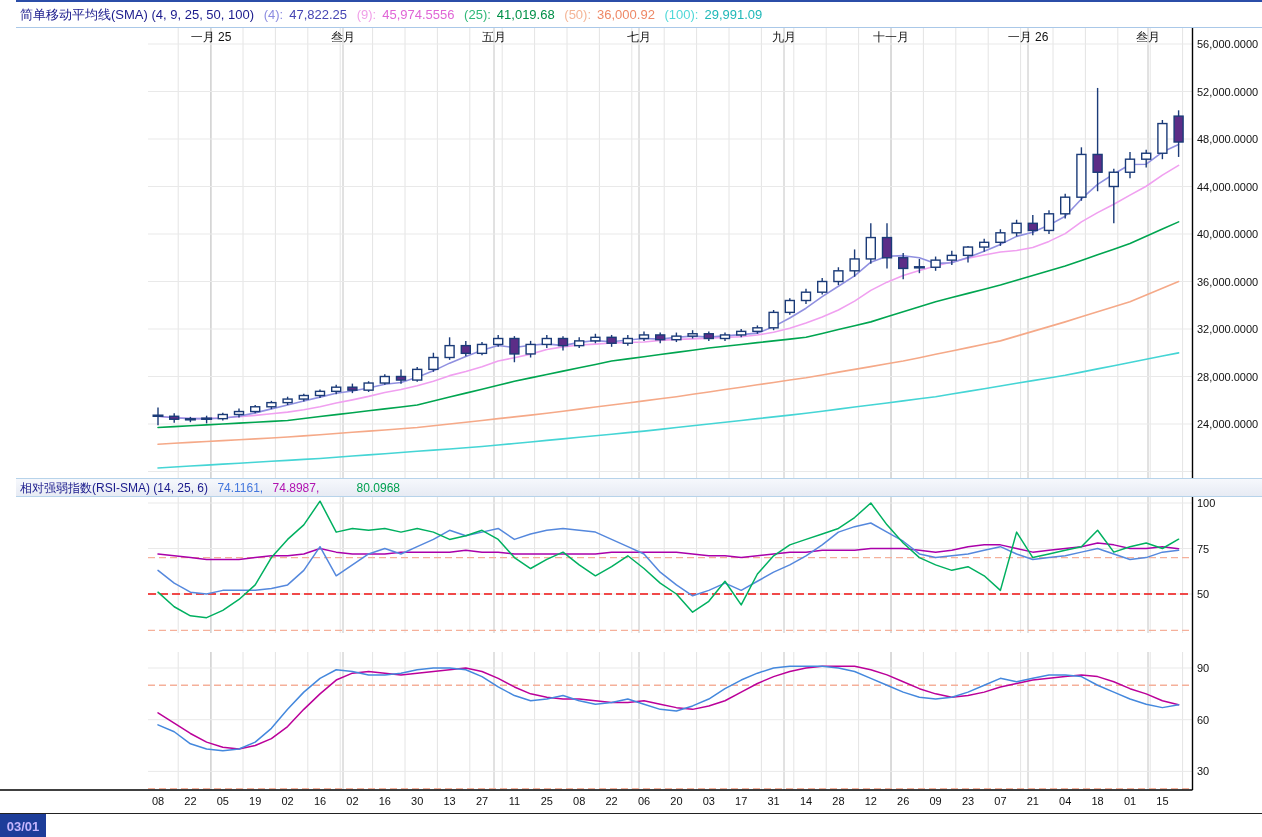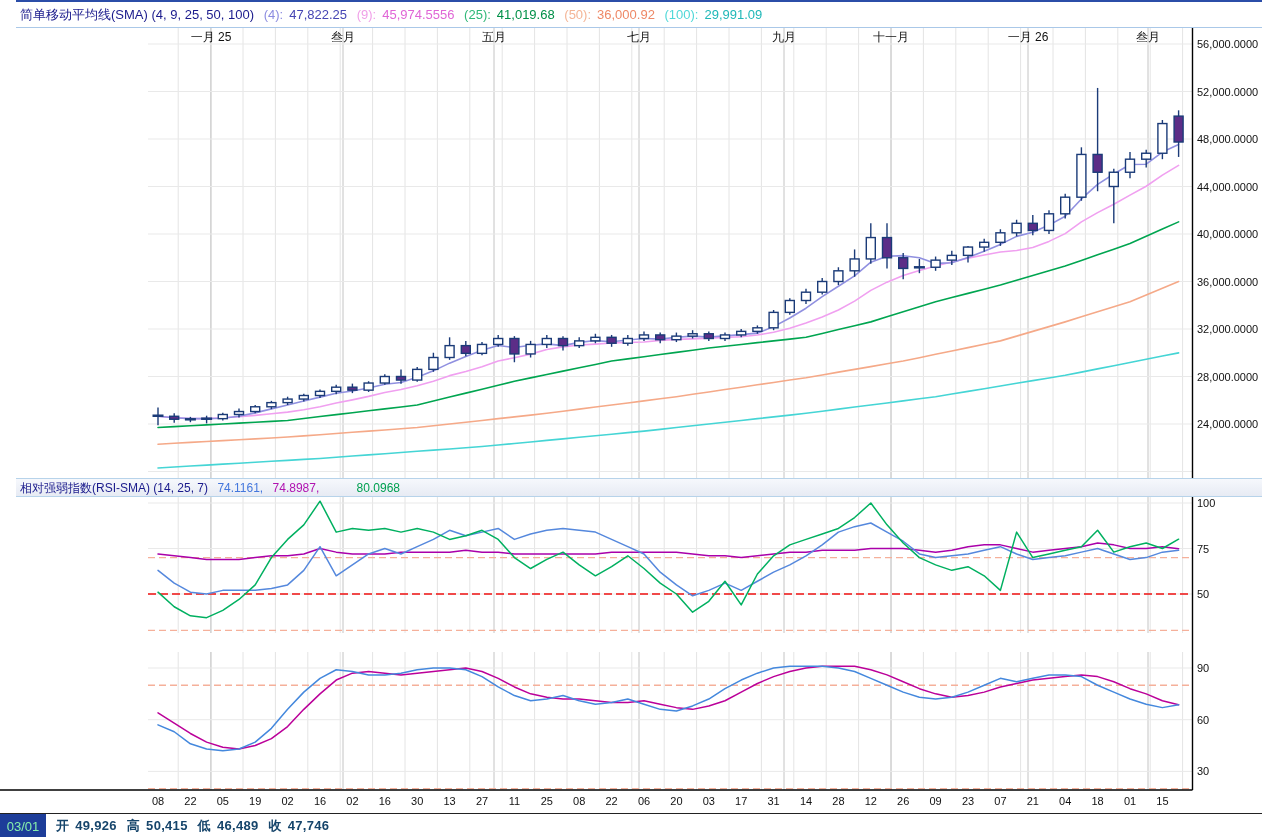--- a/index.html
+++ b/index.html
@@ -13,22 +13,22 @@
     background:linear-gradient(#f6f8fc,#e7ebf4);
     border-top:1px solid #b7d3ea;border-bottom:1px solid #b7d3ea;}
   #rsi-strip{top:478px;}
   #stc-strip{top:633px;}
   .t{color:#1a1a8c;margin-right:6px;}
   .seg{margin-right:6px;}
   #chart-svg{position:absolute;top:28px;left:0;}
   #status-bar{position:absolute;left:0;top:813px;width:1262px;height:24px;
     background:#fff;border-top:1px solid #222;display:flex;align-items:center;
     font-size:13px;font-weight:600;}
-  #status-badge{width:46px;height:24px;background:#1d3d99;color:#86efac;display:flex;
-    align-items:center;justify-content:center;font-weight:normal;}
+  #status-badge{width:46px;height:24px;background:#1d3d99;color:#c4b5fd;display:flex;
+    align-items:center;justify-content:center;font-weight:bold;}
   #status-text{margin-left:10px;color:#16456b;letter-spacing:.3px;}
   #status-text span{margin-right:6px;}
 </style>
 </head>
 <body>
 
 <div id="app">
 
   <div id="legend-strip" class="strip">
     <span class="t">简单移动平均线(SMA) (4, 9, 25, 50, 100)</span>
@@ -372,29 +372,23 @@
       <text x="968" y="805" font-size="11" text-anchor="middle" fill="#111111" font-family="&quot;Liberation Sans&quot;,sans-serif">23</text>
       <text x="1000.4" y="805" font-size="11" text-anchor="middle" fill="#111111" font-family="&quot;Liberation Sans&quot;,sans-serif">07</text>
       <text x="1032.8" y="805" font-size="11" text-anchor="middle" fill="#111111" font-family="&quot;Liberation Sans&quot;,sans-serif">21</text>
       <text x="1065.1999999999998" y="805" font-size="11" text-anchor="middle" fill="#111111" font-family="&quot;Liberation Sans&quot;,sans-serif">04</text>
       <text x="1097.6" y="805" font-size="11" text-anchor="middle" fill="#111111" font-family="&quot;Liberation Sans&quot;,sans-serif">18</text>
       <text x="1130" y="805" font-size="11" text-anchor="middle" fill="#111111" font-family="&quot;Liberation Sans&quot;,sans-serif">01</text>
       <text x="1162.4" y="805" font-size="11" text-anchor="middle" fill="#111111" font-family="&quot;Liberation Sans&quot;,sans-serif">15</text>
     </svg>
 
   <div id="rsi-strip" class="strip panel-strip">
-    <span class="t">相对强弱指数(RSI-SMA) (14, 25, 7)</span>
+    <span class="t">相对强弱指数(RSI-SMA) (14, 25, 6)</span>
     <span class="seg" style="color: rgb(68, 119, 221);">74.1161,</span>
     <span class="seg" style="color: rgb(176, 19, 176);">74.8987,</span>
     <span class="seg" style="color: rgb(0, 160, 80); padding-left: 28px;">80.0968</span>
   </div>
 
 
   <div id="status-bar">
     <div id="status-badge">03/01</div>
-    <div id="status-text">
-      <span>开</span><span>49,926</span>
-      <span>高</span><span>50,415</span>
-      <span>低</span><span>46,489</span>
-      <span>收</span><span>47,746</span>
-    </div>
   </div>
 </div>
 
 </body></html>

